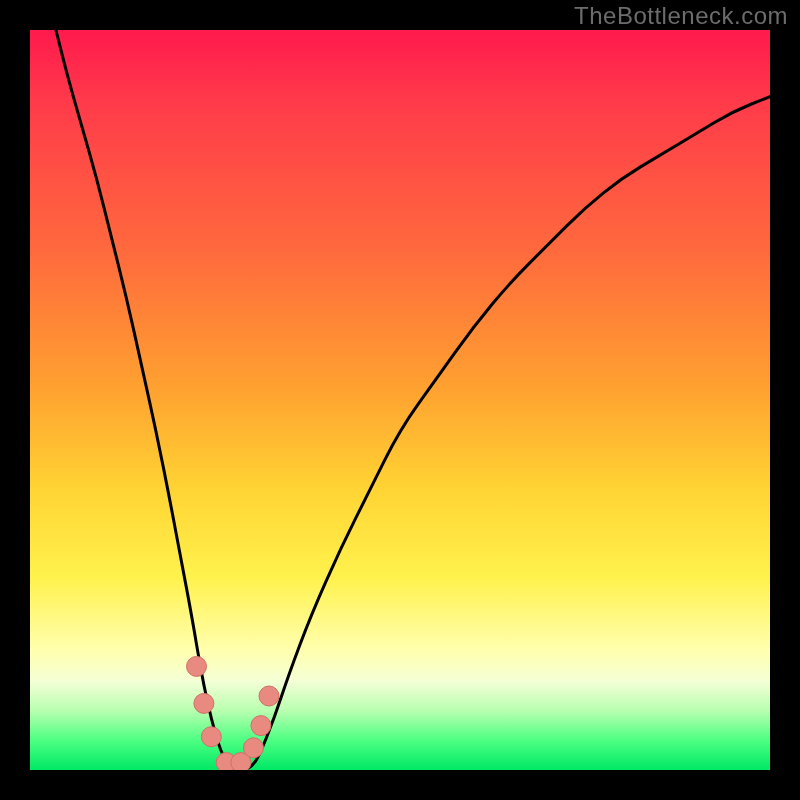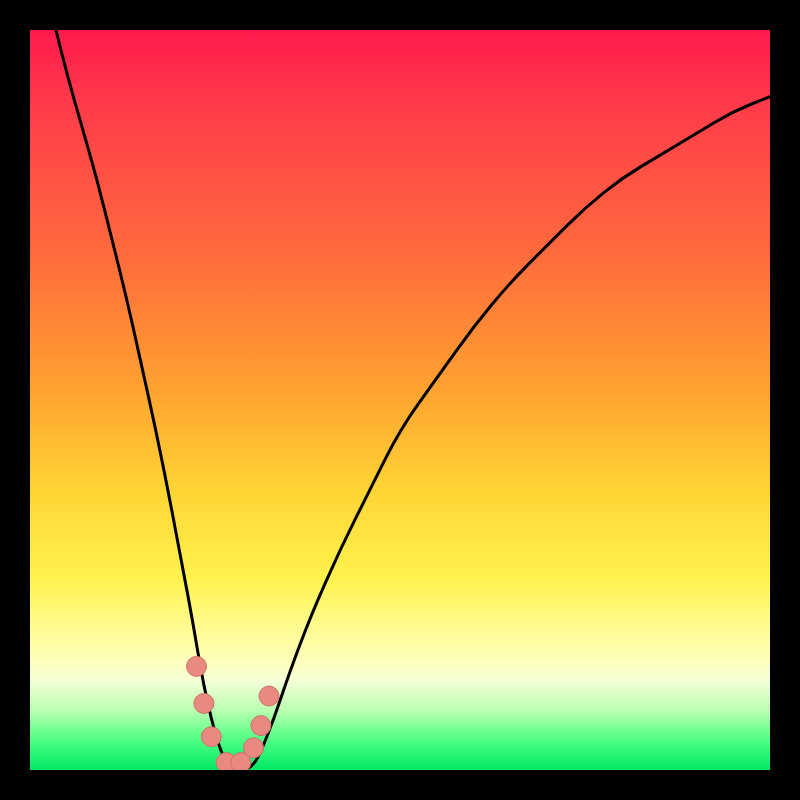--- a/index.html
+++ b/index.html
@@ -59,20 +59,21 @@
     width: 100%;
     height: 100%;
     overflow: visible;
   }
 </style>
 </head>
 <body>
 
 <div class="frame">
 
+  <div class="watermark">TheBottleneck.com</div>
 
   <div class="plot-area">
     <div class="gradient-bg"></div>
 
     <svg class="curve" viewBox="0 0 740 740" preserveAspectRatio="none">
       <path id="curve-path" d="M 25.9 0.0 Q 25.9 0.0 31.5 22.2 Q 37.0 44.4 44.4 70.3 Q 51.8 96.2 59.2 122.1 Q 66.6 148.0 74.0 177.6 Q 81.4 207.2 88.8 236.8 Q 96.2 266.4 103.6 299.7 Q 111.0 333.0 118.4 366.3 Q 125.8 399.6 133.2 436.6 Q 140.6 473.6 146.1 503.2 Q 151.7 532.8 157.3 562.4 Q 162.8 592.0 166.5 614.2 Q 170.2 636.4 173.9 654.9 Q 177.6 673.4 181.3 688.2 Q 185.0 703.0 188.7 714.1 Q 192.4 725.2 196.1 730.8 Q 199.8 736.3 203.5 738.1 Q 207.2 740.0 210.9 740.0 Q 214.6 740.0 218.3 738.1 Q 222.0 736.3 225.7 730.8 Q 229.4 725.2 236.8 706.7 Q 244.2 688.2 251.6 666.0 Q 259.0 643.8 270.1 614.2 Q 281.2 584.6 296.0 551.3 Q 310.8 518.0 325.6 488.4 Q 340.4 458.8 355.2 429.2 Q 370.0 399.6 388.5 373.7 Q 407.0 347.8 425.5 321.9 Q 444.0 296.0 462.5 273.8 Q 481.0 251.6 499.5 233.1 Q 518.0 214.6 536.5 196.1 Q 555.0 177.6 573.5 162.8 Q 592.0 148.0 610.5 136.9 Q 629.0 125.8 647.5 114.7 Q 666.0 103.6 684.5 92.5 Q 703.0 81.4 721.5 74.0 T 740.0 66.6" fill="none" stroke="#000000" stroke-width="3" stroke-linecap="round" stroke-linejoin="round"></path>
       <g id="markers-group">
           <circle cx="166.5" cy="636.4" r="10" fill="#e88a80" stroke="#d07068" stroke-width="1"></circle>
           <circle cx="173.9" cy="673.4" r="10" fill="#e88a80" stroke="#d07068" stroke-width="1"></circle>
           <circle cx="181.3" cy="706.7" r="10" fill="#e88a80" stroke="#d07068" stroke-width="1"></circle>

